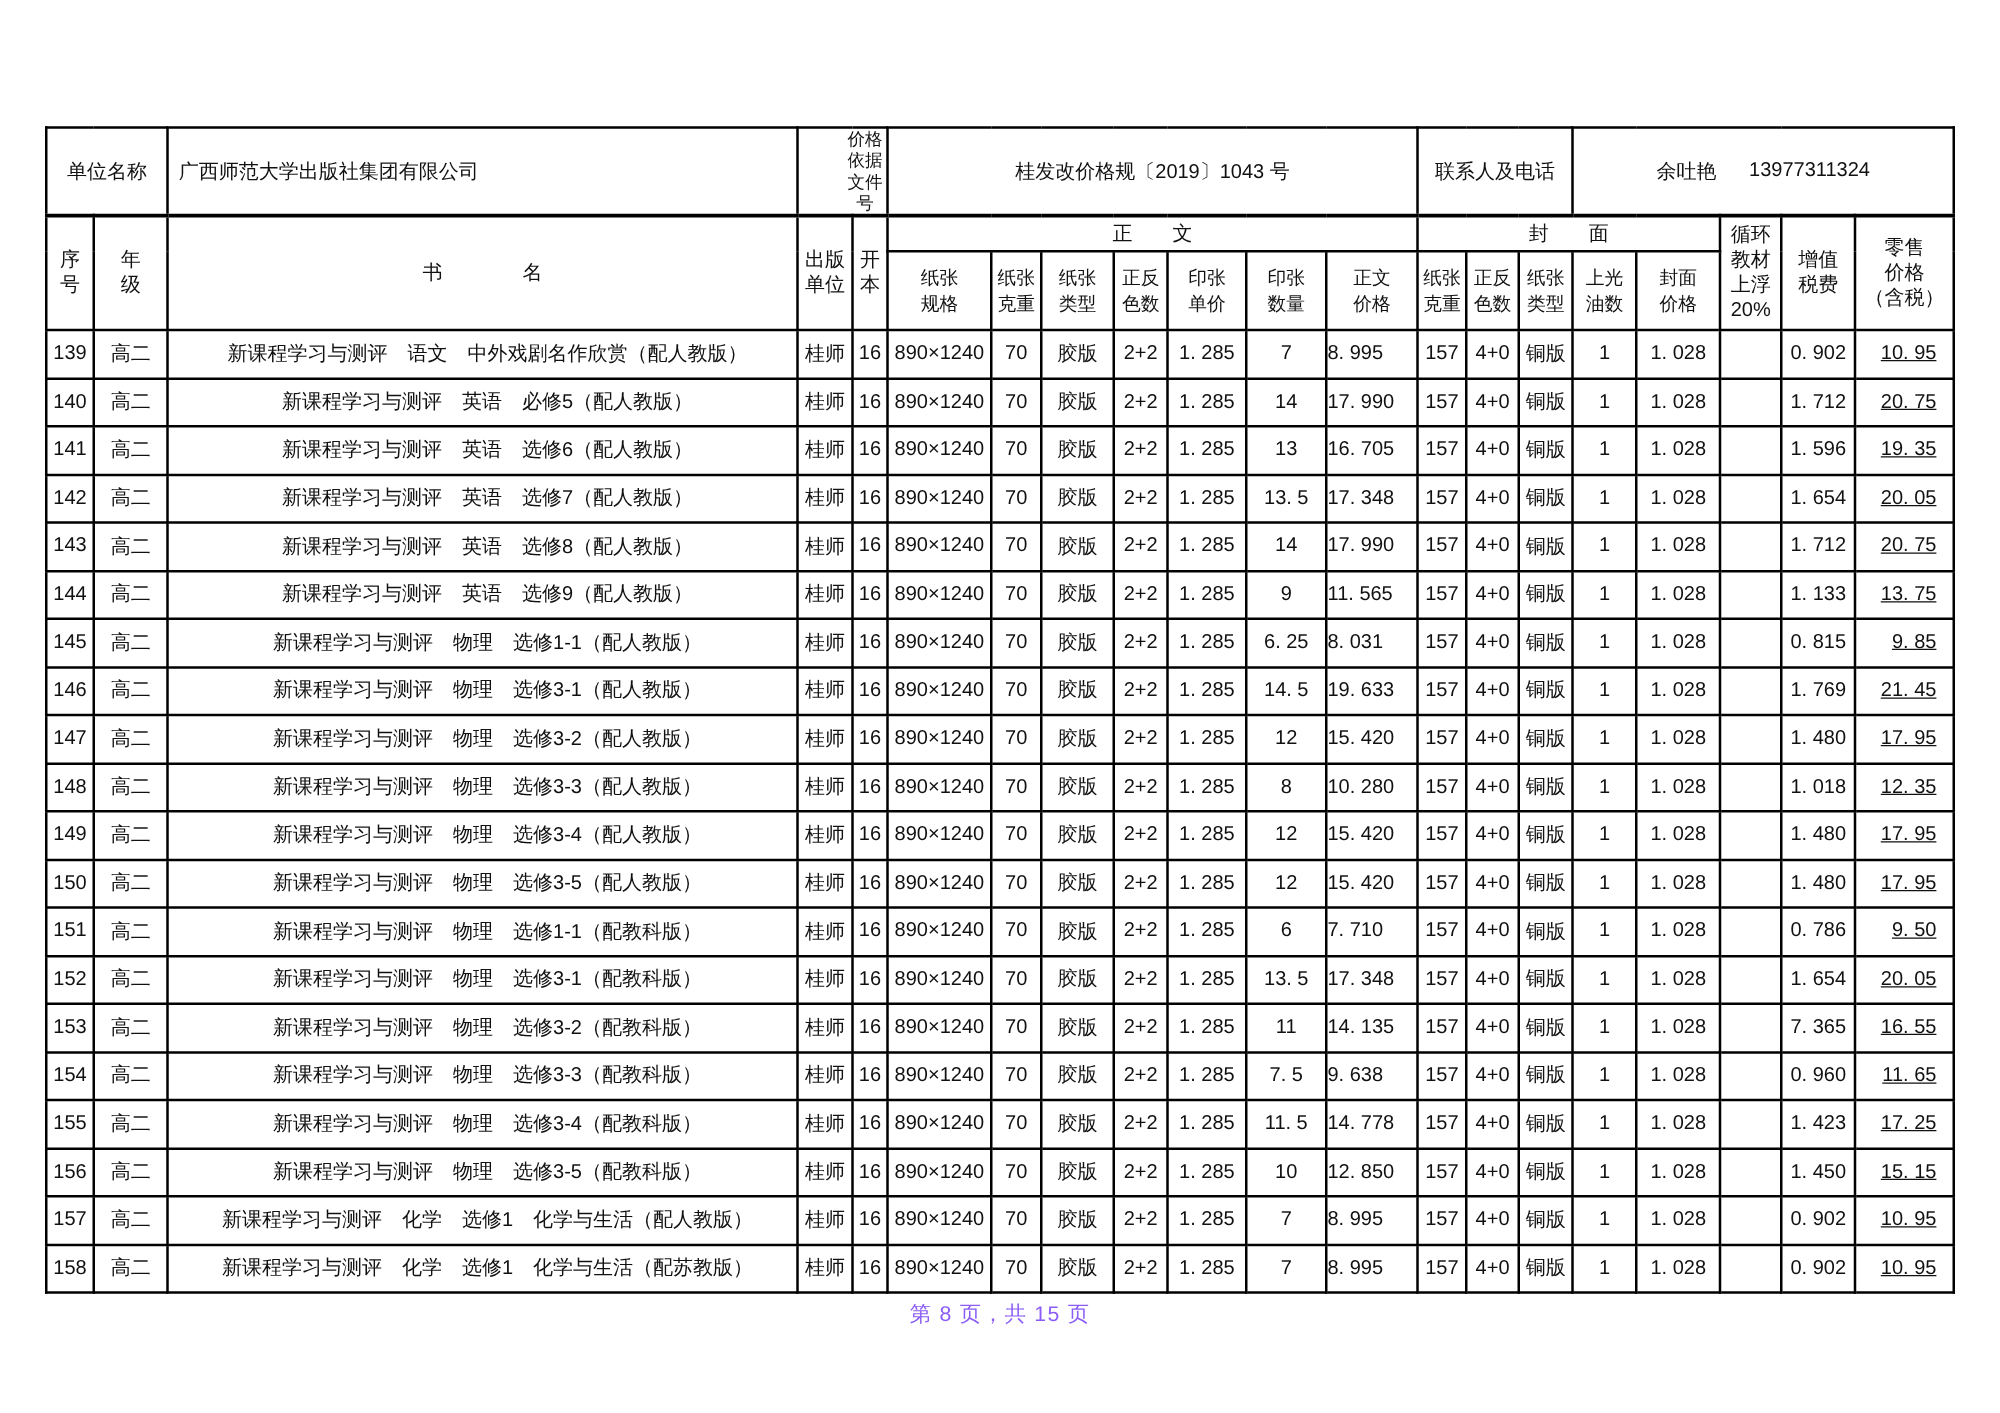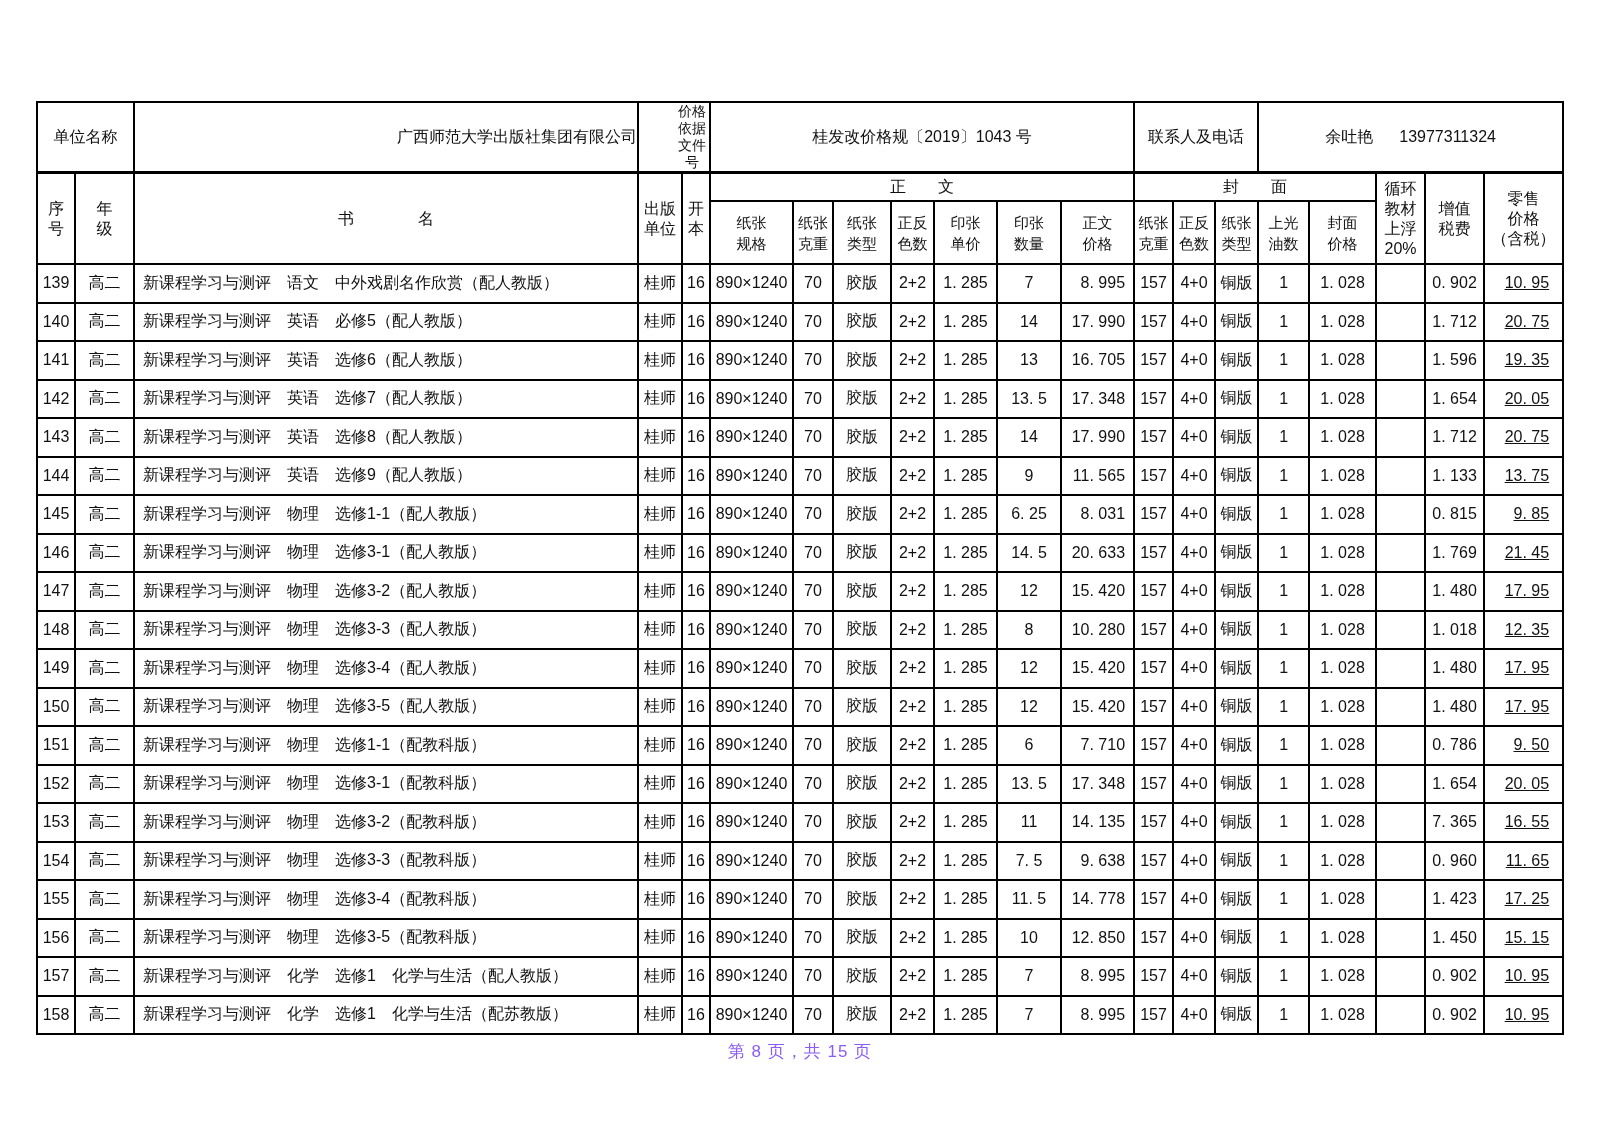--- a/index.html
+++ b/index.html
@@ -32,33 +32,33 @@
     font-weight: normal;
     vertical-align: middle;
     text-align: center;
     overflow: hidden;
     white-space: nowrap;
     background: #fff;
   }
   
   tr.info-row th { height: 39px; font-size: 16px; border-bottom: 3px solid #000; }
   tr.info-row th.small { font-size: 14px; line-height: 17px; white-space: pre-line; padding-left: 36px; }
-  tr.info-row th.left { text-align: right; padding-left: 8px; }
+  tr.info-row th.left { text-align: left; padding-left: 8px; }
   .contact-wrap { display: flex; justify-content: center; align-items: center; gap: 26px; text-align: right; }
 
   
   tr.grp-row th { height: 26px; font-size: 16px; }
   tr.sub-row th { height: 61px; font-size: 15px; line-height: 21px; white-space: pre-line; }
   th.span2 { font-size: 15px; line-height: 20px; white-space: pre-line; }
 
   
   tbody tr { height: 38.5px; }
   tbody td { font-size: 16px; }
-  td.left  { text-align: left;  padding-left: 8px; }
-  td.right { text-align: right; padding-right: 8px; }
+  td.left  { text-align: center;  padding-left: 8px; }
+  td.right { text-align: left; padding-right: 8px; }
   td.right-lg { text-align: right; padding-right: 13px; text-decoration: underline; }
 
   .footer {
     position: absolute;
     left: 0;
     top: 1040px;
     width: 1600px;
     text-align: center;
     font-size: 17px;
     color: #8b5cf6;
@@ -317,21 +317,21 @@
       <td>高二</td>
       <td class="left">新课程学习与测评　物理　选修3-1（配人教版）</td>
       <td>桂师</td>
       <td>16</td>
       <td>890×1240</td>
       <td>70</td>
       <td>胶版</td>
       <td>2+2</td>
       <td>1. 285</td>
       <td>14. 5</td>
-      <td class="right">20. 633</td>
+      <td class="right">19. 633</td>
       <td>157</td>
       <td>4+0</td>
       <td>铜版</td>
       <td>1</td>
       <td>1. 028</td>
       <td></td>
       <td>1. 769</td>
       <td class="right-lg">21. 45</td>
     </tr>
         <tr>

